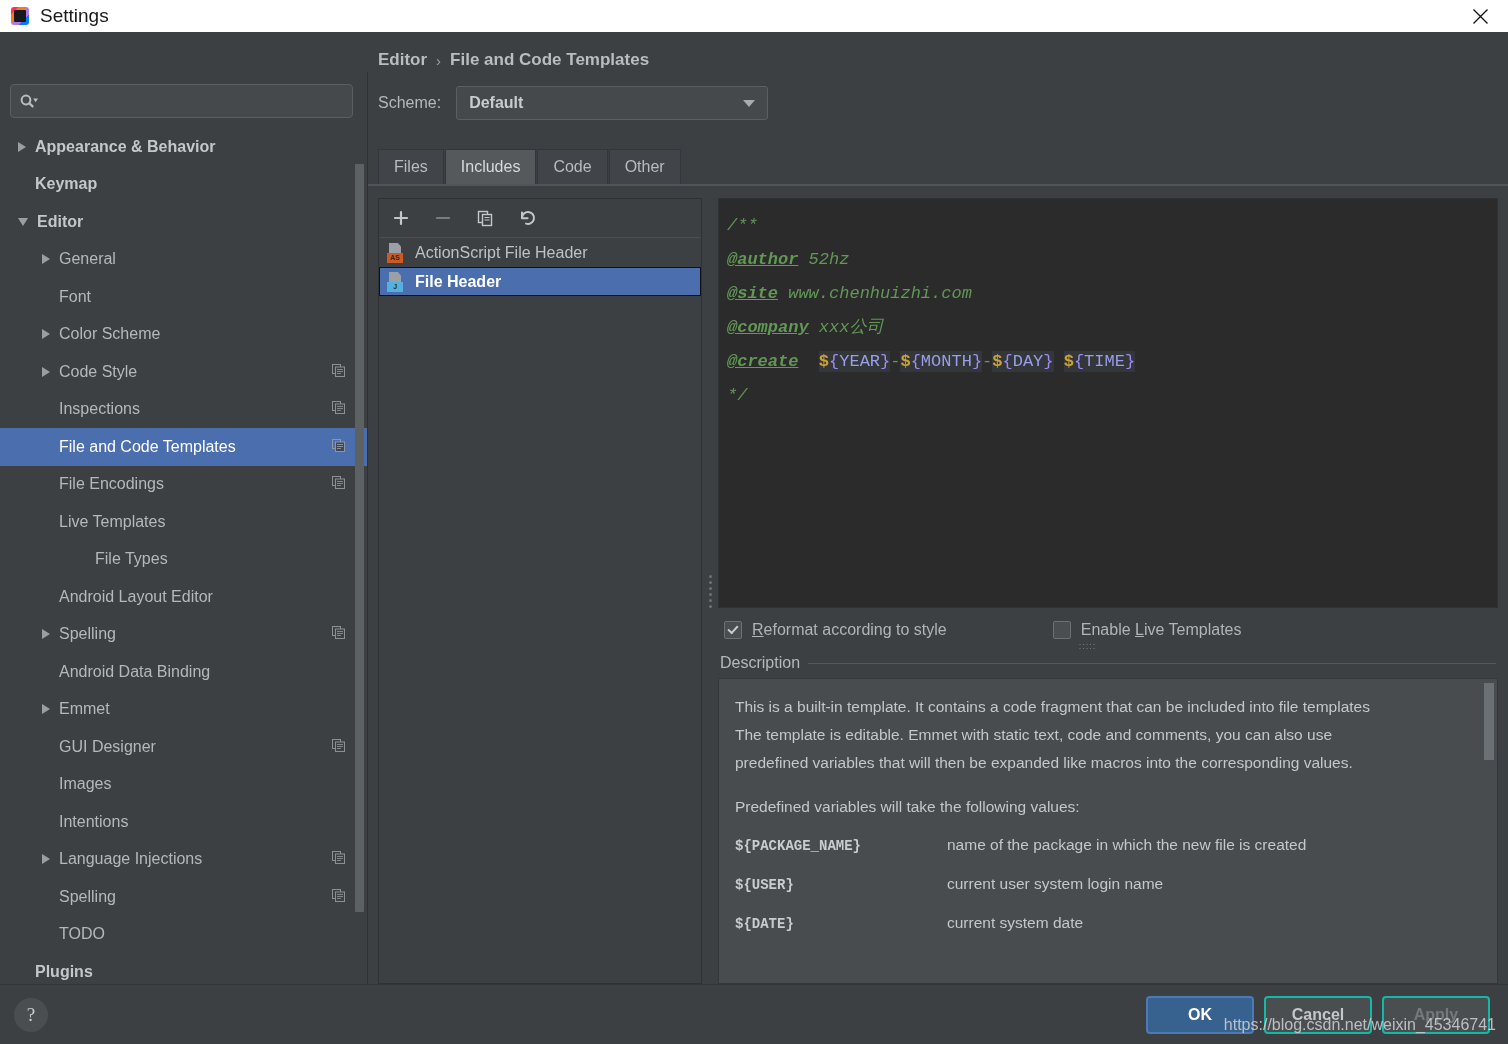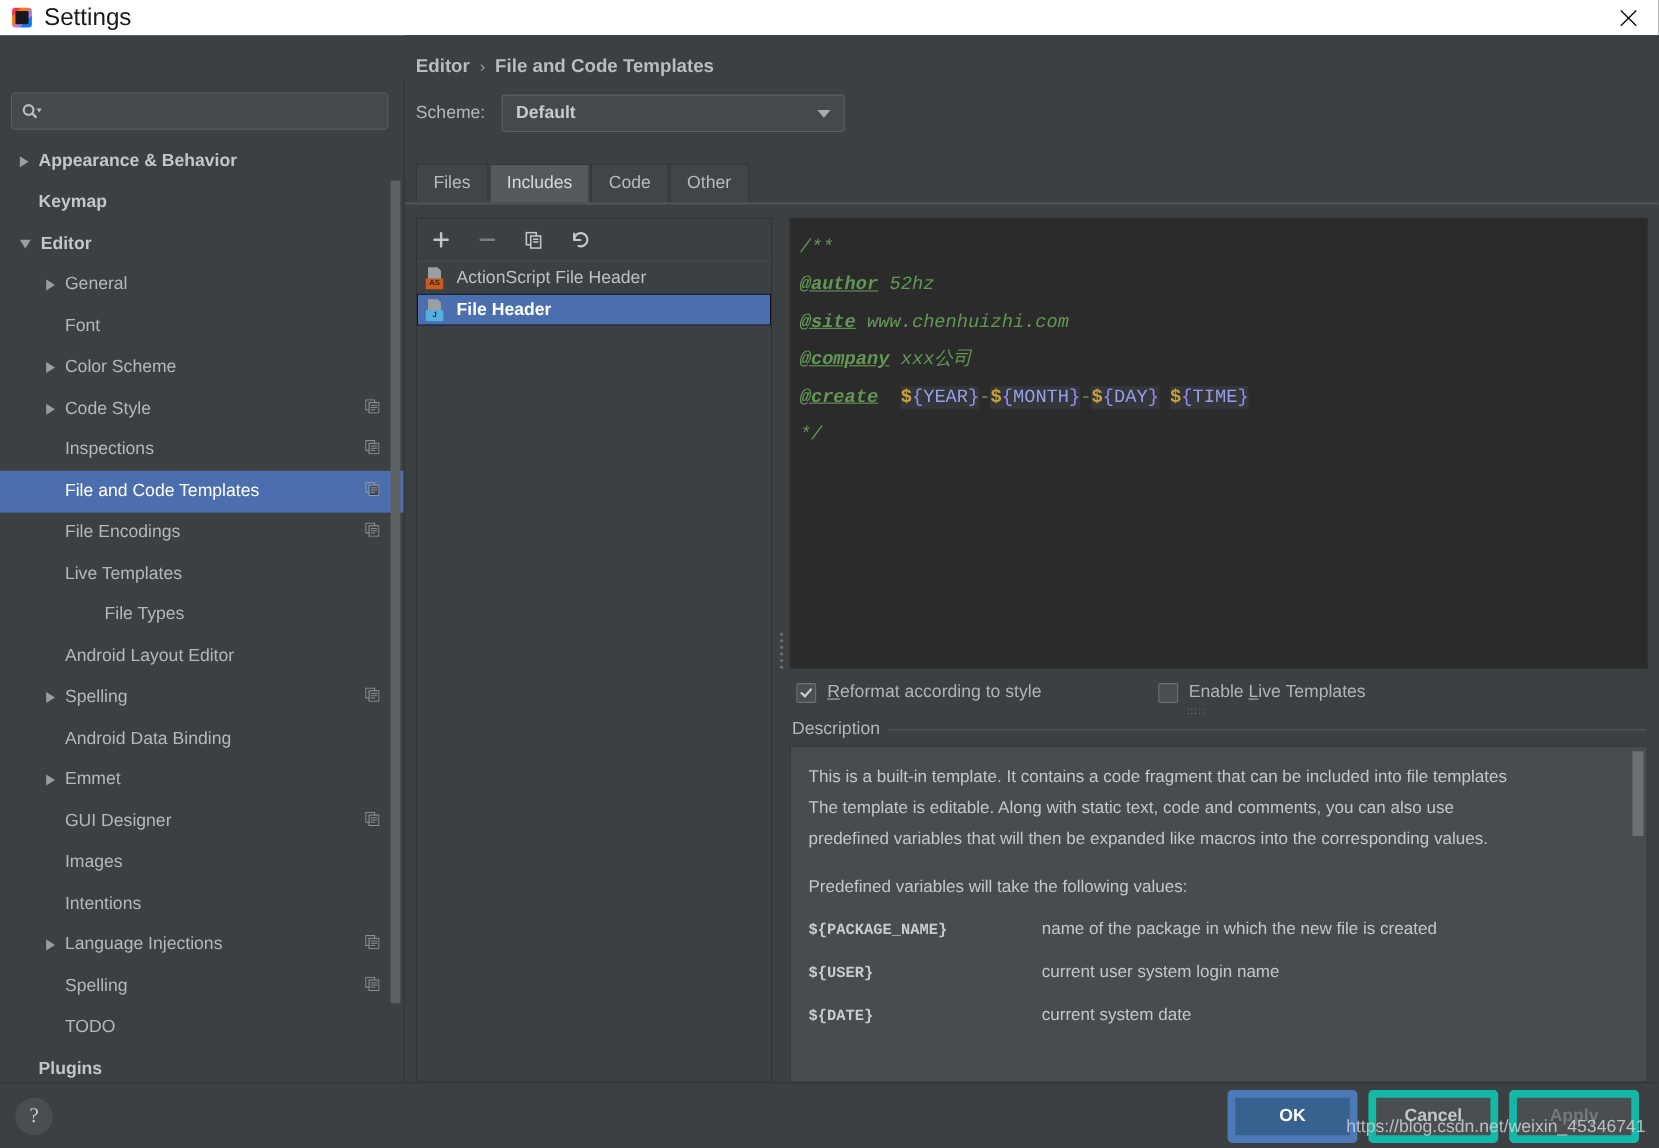--- a/index.html
+++ b/index.html
@@ -59,21 +59,21 @@
     font-size: 9px;
     line-height: 10px;
     color: #ffffff;
     font-family: "Liberation Sans", sans-serif;
     font-weight: bold;
     letter-spacing: -0.5px;
     margin-left: 19px;
   }
   .title-text {
     margin-left: 10px;
-    font-size: 22px;
+    font-size: 19px;
     color: #1a1a1a;
     font-family: "Liberation Sans", sans-serif;
   }
   .titlebar-close {
     position: absolute;
     right: 0; top: 0;
     width: 56px; height: 32px;
     display: flex;
     align-items: center;
     justify-content: center;
@@ -537,21 +537,21 @@
     min-width: 104px;
     height: 34px;
     border-radius: 4px;
     display: flex;
     align-items: center;
     justify-content: center;
     font-size: 16px;
     font-weight: bold;
     color: #c3c7ca;
     background: #4a4e51;
-    border: 7px solid #14b8a6;
+    border: 2px solid #14b8a6;
   }
   .btn.primary {
     background: #37618e;
     border-color: #4b7ab5;
     color: #ffffff;
   }
   .btn.disabled { color: #76797c; }
 
   
   .watermark {
@@ -864,21 +864,21 @@
 
           <div class="desc-block">
             <div class="desc-title-row">
               <span class="desc-title">Description</span>
               <span class="desc-rule"></span>
             </div>
             <div class="desc-pane">
               <p>
                 <span>This is a built-in template. It contains a code fragment that can be included into file templates</span>
               </p>
-              <p>The template is editable. Along with static text, code and comments, you can also use</p>
+              <p>The template is editable. Emmet with static text, code and comments, you can also use</p>
               <p>predefined variables that will then be expanded like macros into the corresponding values.</p>
               <div class="spacer"></div>
               <p>Predefined variables will take the following values:</p>
               <div id="var-rows">
                   <div class="var-row">
                     <span class="var-name">${PACKAGE_NAME}</span>
                     <span class="var-desc">name of the package in which the new file is created</span>
                   </div>
                   <div class="var-row">
                     <span class="var-name">${USER}</span>

